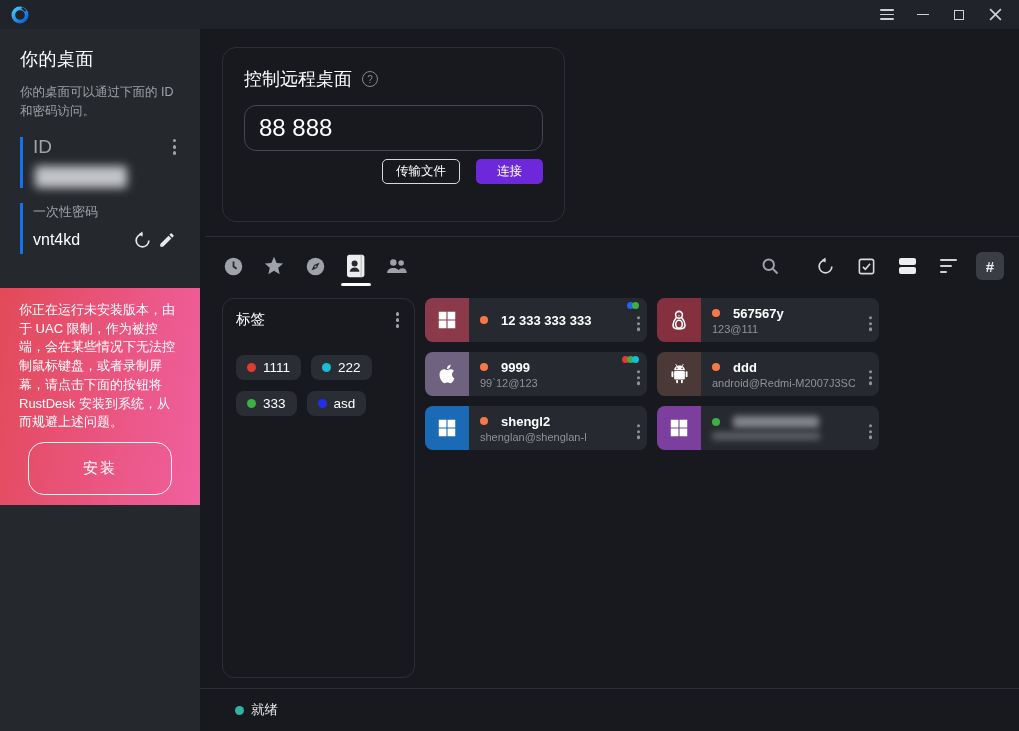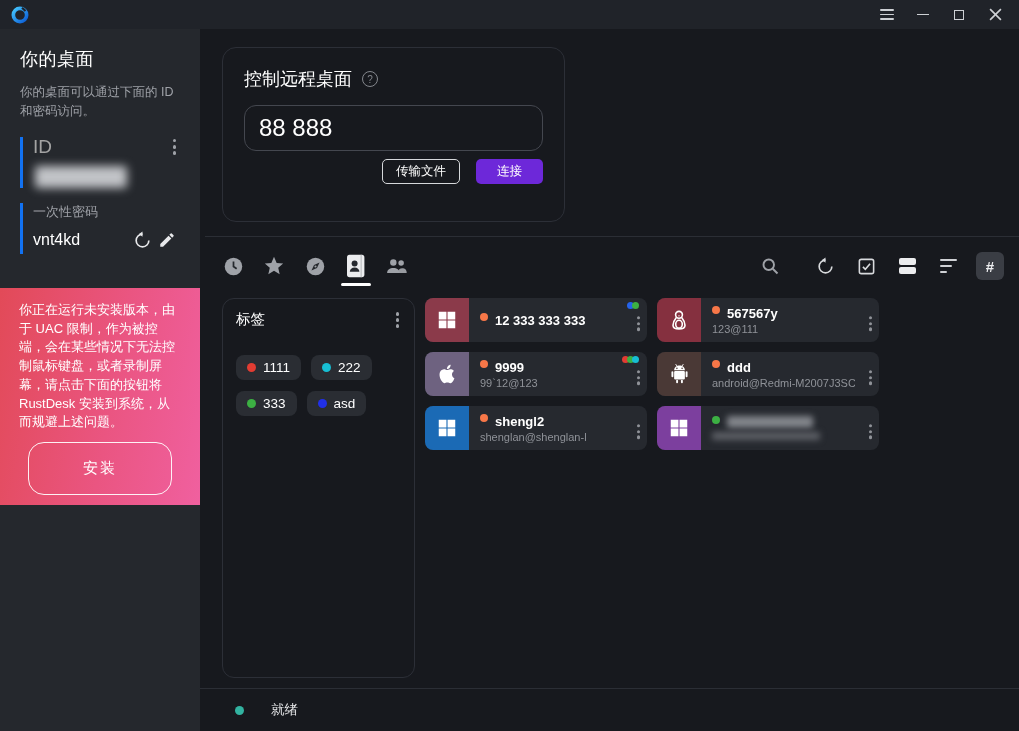--- a/index.html
+++ b/index.html
@@ -90,33 +90,33 @@
   .tags-menu { margin-left:auto; }
   .chips { display:flex; flex-wrap:wrap; gap:11px 10px; margin-top:25px; }
   .chip { display:flex; align-items:center; gap:7px; background:#2a2d33; border-radius:8px;
           height:25px; padding:0 11px; font-size:13.5px; color:#fff; }
   .chip-dot { width:9px; height:9px; border-radius:50%; flex-shrink:0; }
 
   .peer-grid { display:grid; grid-template-columns:222px 222px; gap:10px 10px; }
   .peer-card { display:flex; height:44px; border-radius:8px; overflow:hidden; background:#26292f; position:relative; }
   .peer-os { width:44px; height:44px; flex-shrink:0; display:flex; align-items:center; justify-content:center; }
   .peer-info { flex:1; min-width:0; padding:4px 24px 4px 11px; display:flex; flex-direction:column; justify-content:center; }
-  .peer-name-row { display:flex; align-items:flex-start; gap:7px; }
+  .peer-name-row { display:flex; align-items:center; gap:13px; }
   .status-dot { width:8px; height:8px; border-radius:50%; flex-shrink:0; }
   .peer-name { font-size:13px; font-weight:700; color:#fff; white-space:nowrap; overflow:hidden; }
   .peer-sub { font-size:11px; color:#8f9298; margin-top:2px; white-space:nowrap; overflow:hidden; }
   .peer-menu { position:absolute; right:5px; top:50%; transform:translateY(-50%); }
   .peer-menu .kebab i { background:#8f9298; width:3.2px; height:3.2px; }
   .mini-dots { position:absolute; top:4px; right:8px; display:flex; }
   .mini-dot { width:7px; height:7px; border-radius:50%; margin-left:-2px; }
   .name-redacted { width:86px; height:12px; background:#82858b; border-radius:2px; filter:blur(3px); }
   .sub-redacted { width:108px; height:8px; background:#5d6066; border-radius:2px; filter:blur(3px); margin-top:4px; }
 
   .statusbar { margin-top:auto; height:43px; border-top:1px solid #2b2e35;
-               display:flex; align-items:center; gap:27px; padding-left:35px; }
+               display:flex; align-items:center; gap:7px; padding-left:35px; }
   .status-dot-main { width:9px; height:9px; border-radius:50%; }
   .status-text { font-size:13.5px; color:#e8e9eb; }
 </style>
 </head>
 <body>
 
 <div class="titlebar">
   <span style="display:flex;">
     <svg width="20" height="20" viewBox="0 0 24 24" fill="none">
       <defs>

